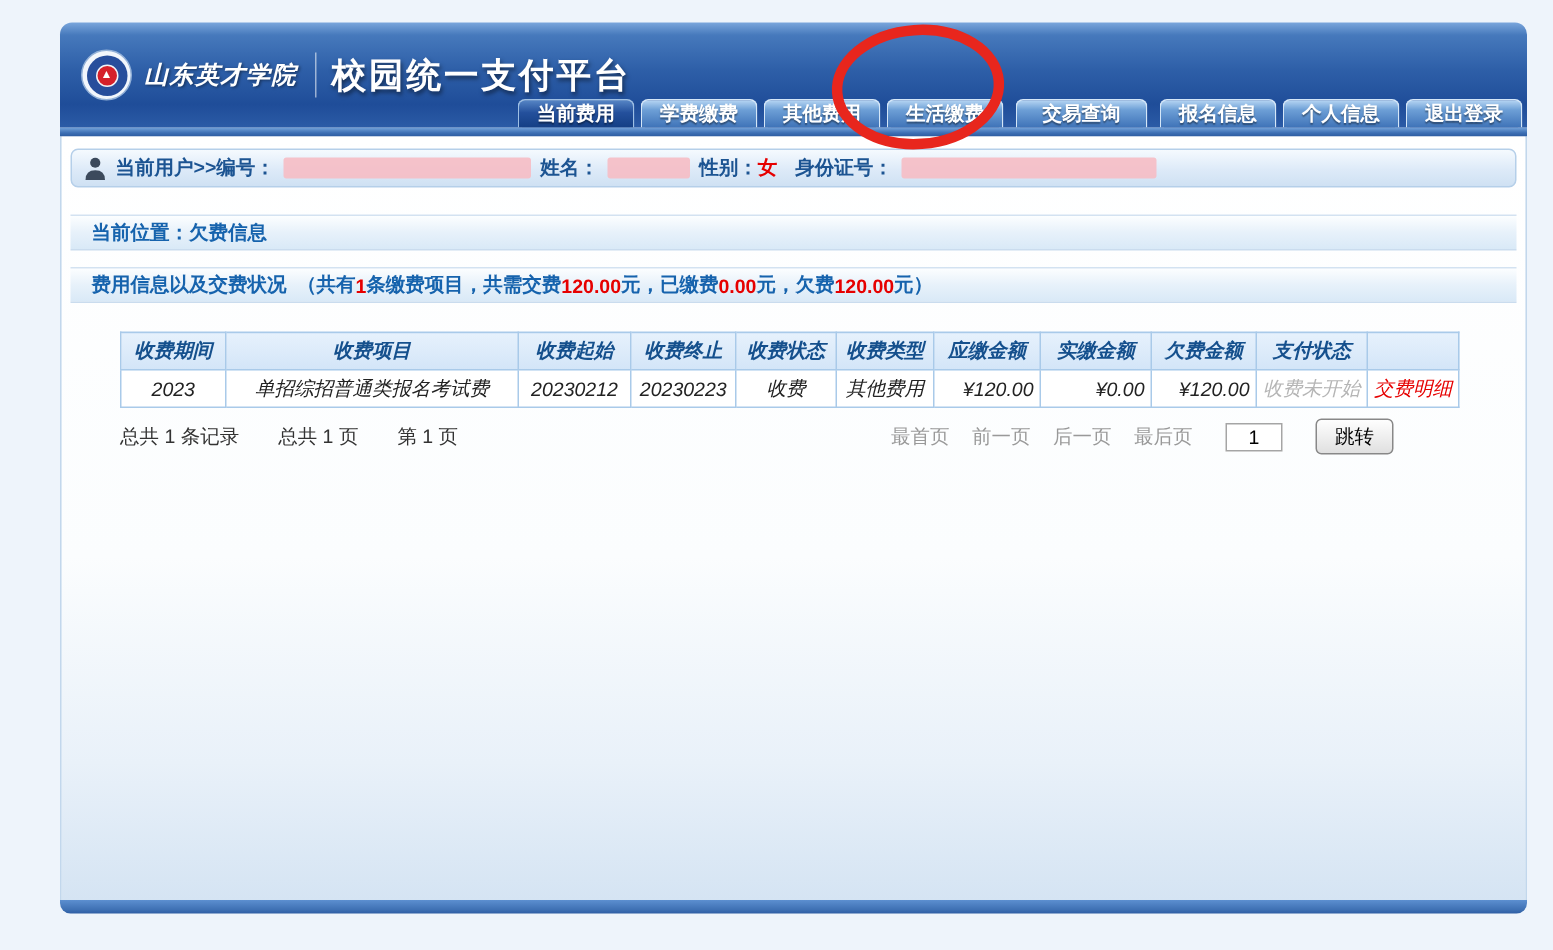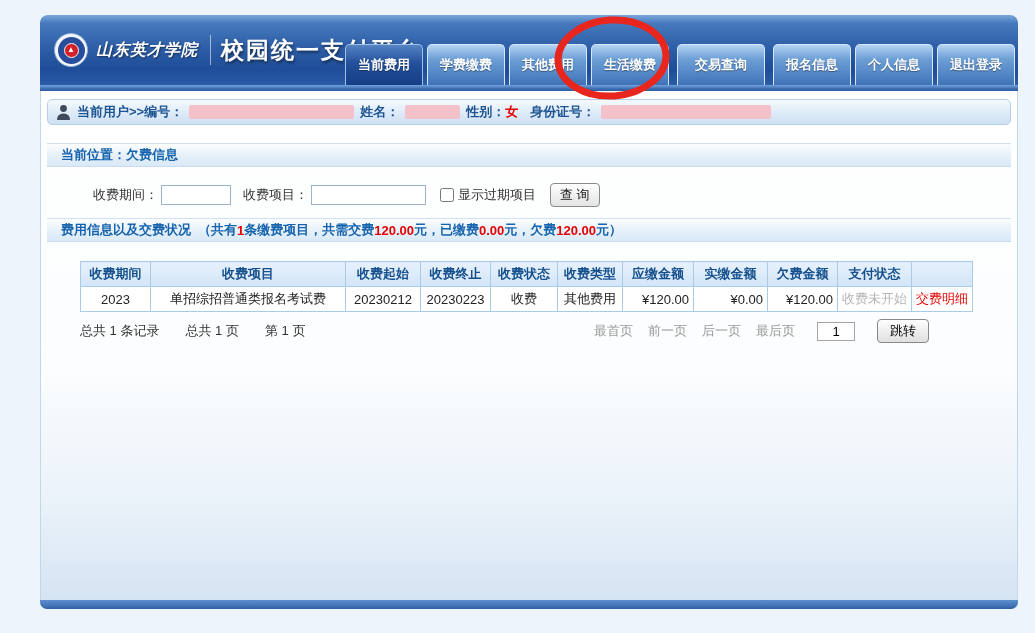--- a/index.html
+++ b/index.html
@@ -54,21 +54,21 @@
     color:#fff; font-weight:bold; font-size:23px; letter-spacing:2px;
     text-shadow:1px 2px 3px rgba(0,0,0,.5);
     white-space:nowrap;
   }
   
   .tabs {
     position:absolute; right:3px; bottom:0;
     display:flex; align-items:flex-end;
   }
   .tab {
-    height:41px; margin-left:4px; padding:0 12px;
+    height:19px; margin-left:4px; padding:0 12px;
     display:flex; align-items:center;
     color:#fff; font-weight:bold; font-size:13px; white-space:nowrap;
     text-shadow:0 1px 1px rgba(0,0,0,.4);
     background:linear-gradient(180deg,#b4d4f2 0%,#6d9fd6 35%,#3f73b8 100%);
     border:1px solid #d5e7f8; border-bottom:none;
     border-radius:5px 5px 0 0;
     cursor:pointer;
   }
   .tab.active {
     background:linear-gradient(180deg,#5584c4 0%,#24509c 45%,#143f85 100%);
@@ -138,20 +138,21 @@
     background:linear-gradient(180deg,#fefefe,#e4e4e4);
     border:1px solid #8a8a8a; border-radius:4px;
     font-size:13px; color:#222; cursor:pointer;
     font-family:"Liberation Sans", sans-serif;
   }
   
   table.fee-table {
     margin:19px 0 0 33px;
     border-collapse:collapse; font-size:13px;
     background:#fff;
+    font-style:italic;
   }
   .fee-table th {
     height:25px; padding:0 3px;
     background:linear-gradient(180deg,#e6f1fc 0%,#d3e5f8 100%);
     border:1px solid #a9cae9;
     color:#15508d; font-weight:bold; text-align:center; white-space:nowrap;
   }
   .fee-table td {
     height:25px; padding:0 4px;
     border:1px solid #a9cae9;
@@ -233,29 +234,20 @@
       <span class="red-text">女</span>
       <span style="width:12px"></span>
       <span>身份证号：</span>
       <span class="redact w170"></span>
     </div>
 
     <div class="sec-bar">
       <span>当前位置：欠费信息</span>
     </div>
 
-    <div class="search-row">
-      <label>收费期间：</label>
-      <input class="txt w68" type="text" value="" style="">
-      <label>收费项目：</label>
-      <input class="txt w112" type="text" value="" style="">
-      <input class="chk" type="checkbox" style="">
-      <label>显示过期项目</label>
-      <button class="btn">查 询</button>
-    </div>
 
     <div class="sec-bar fee">
       <span>费用信息以及交费状况</span>
       <span class="lead-gap">（共有</span>
       <span class="red-text">1</span>
       <span>条缴费项目，共需交费</span>
       <span class="red-text">120.00</span>
       <span>元，已缴费</span>
       <span class="red-text">0.00</span>
       <span>元，欠费</span>

